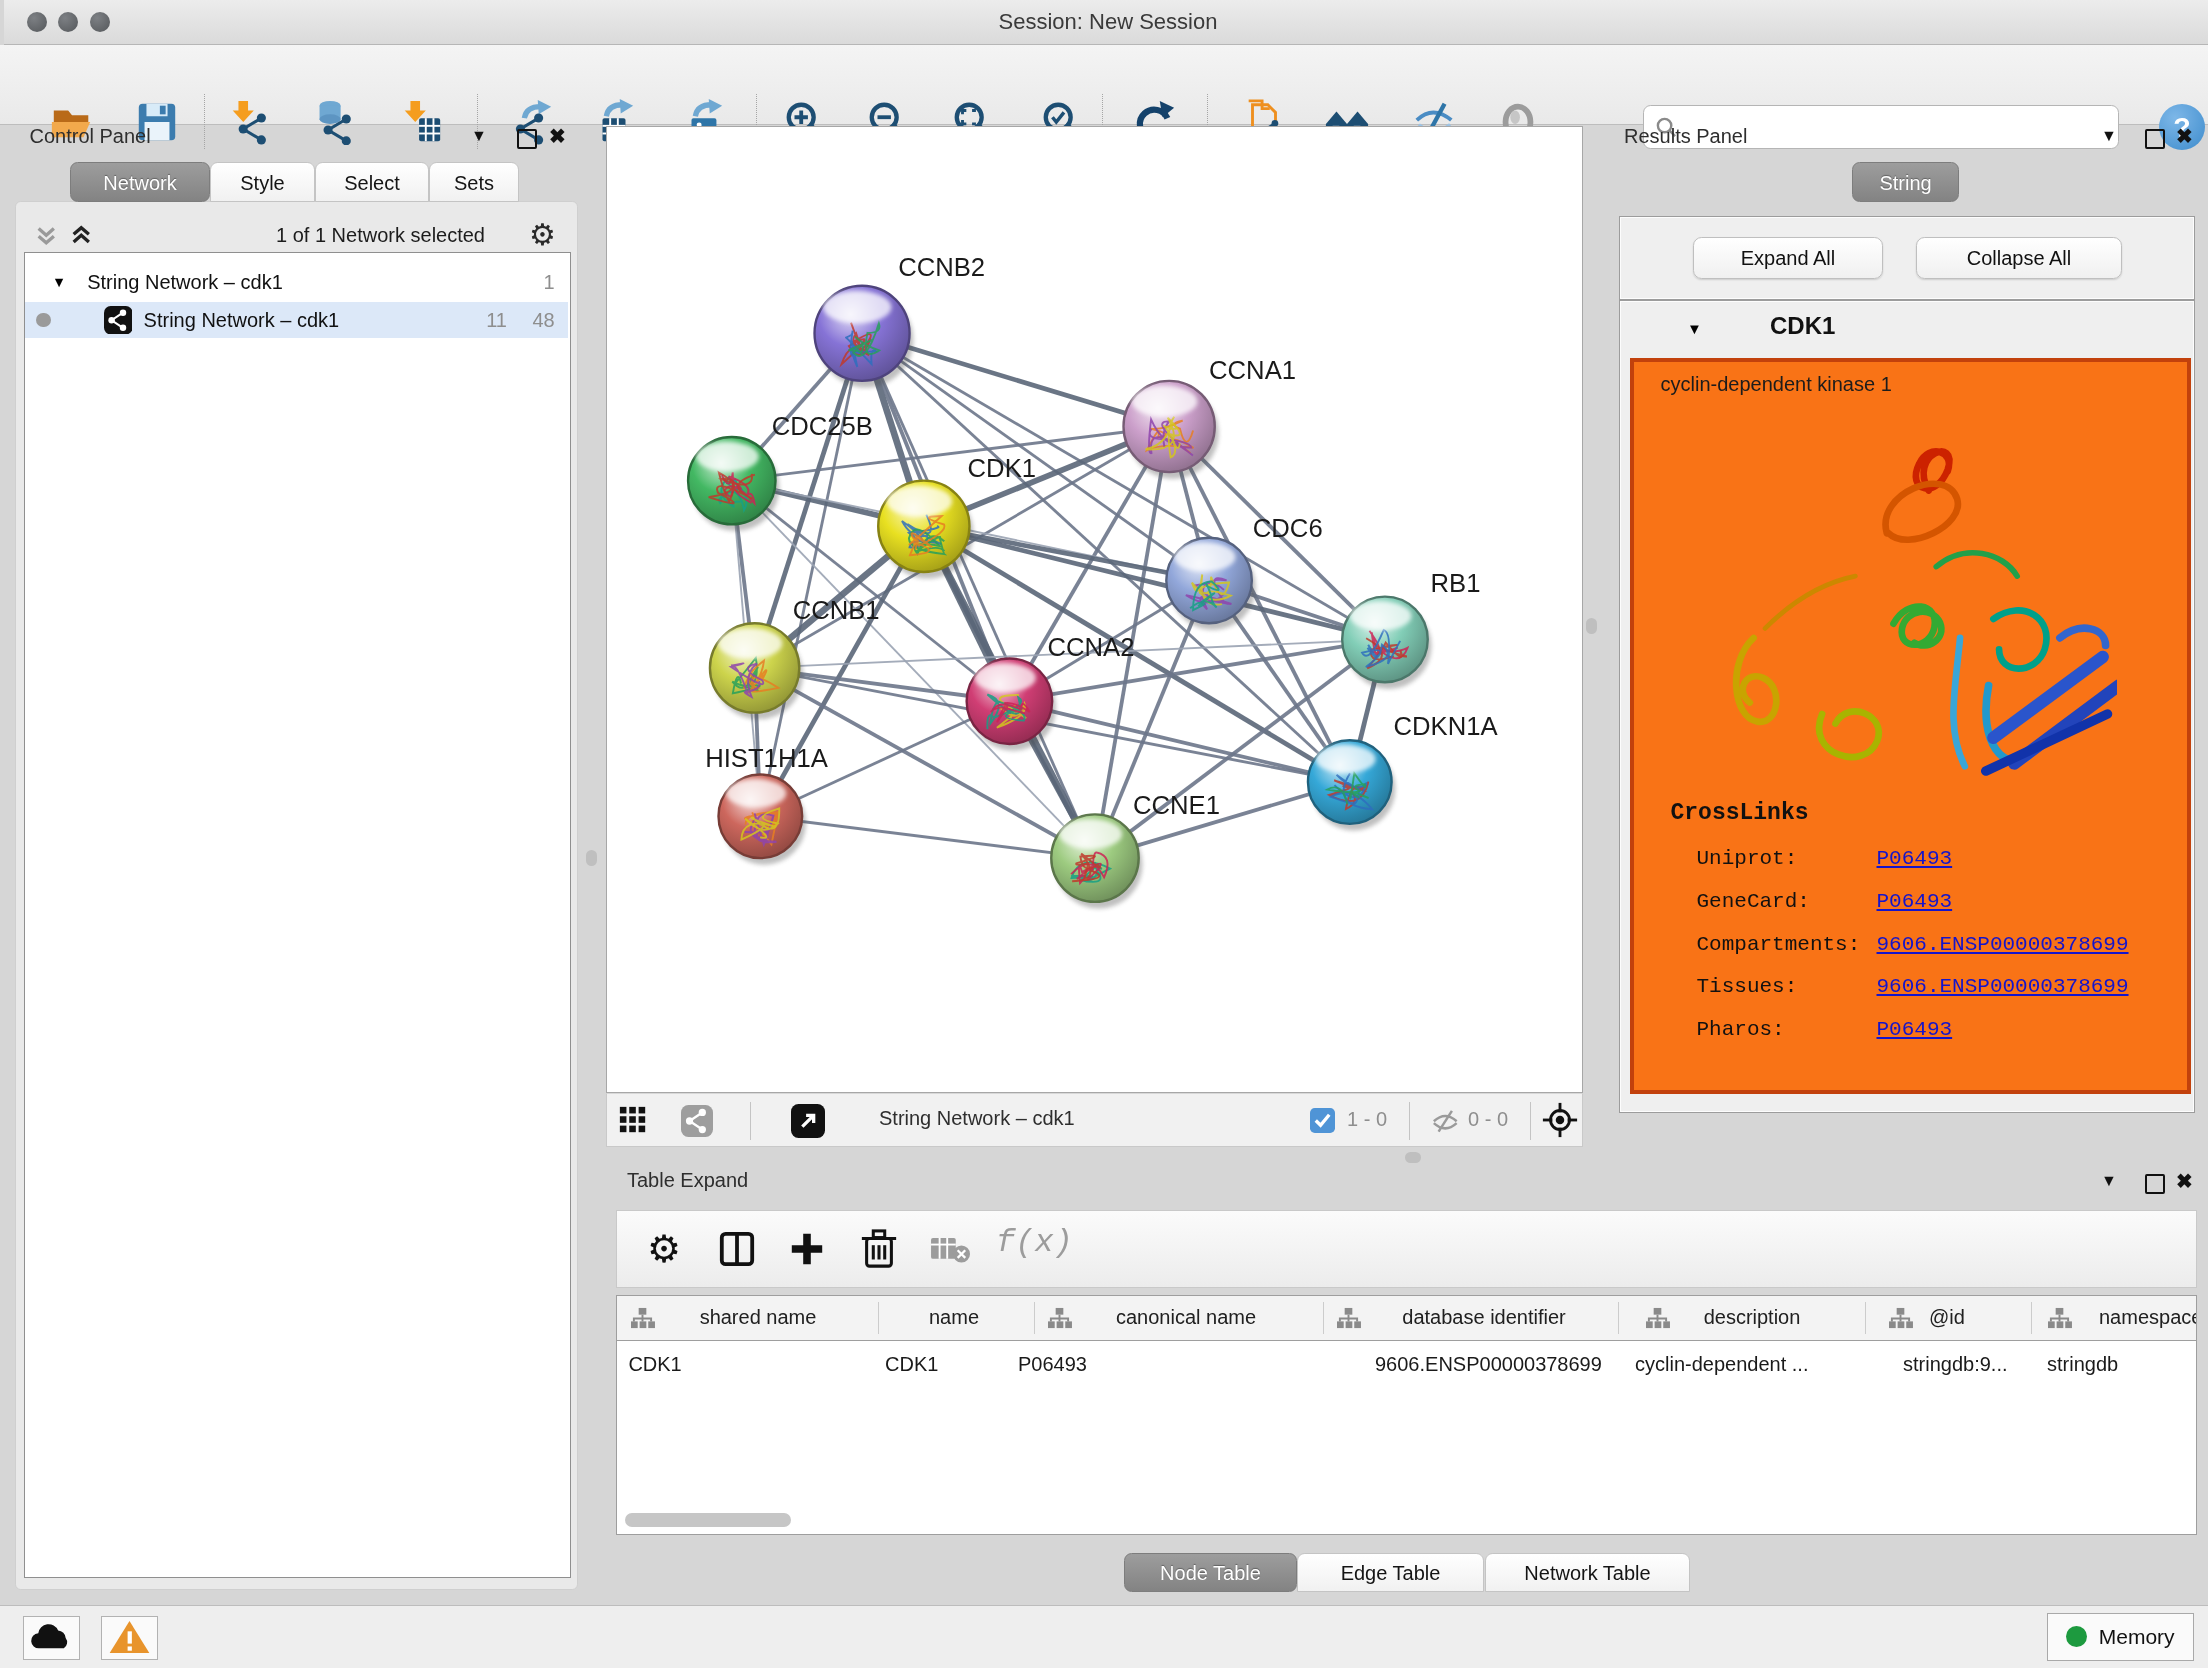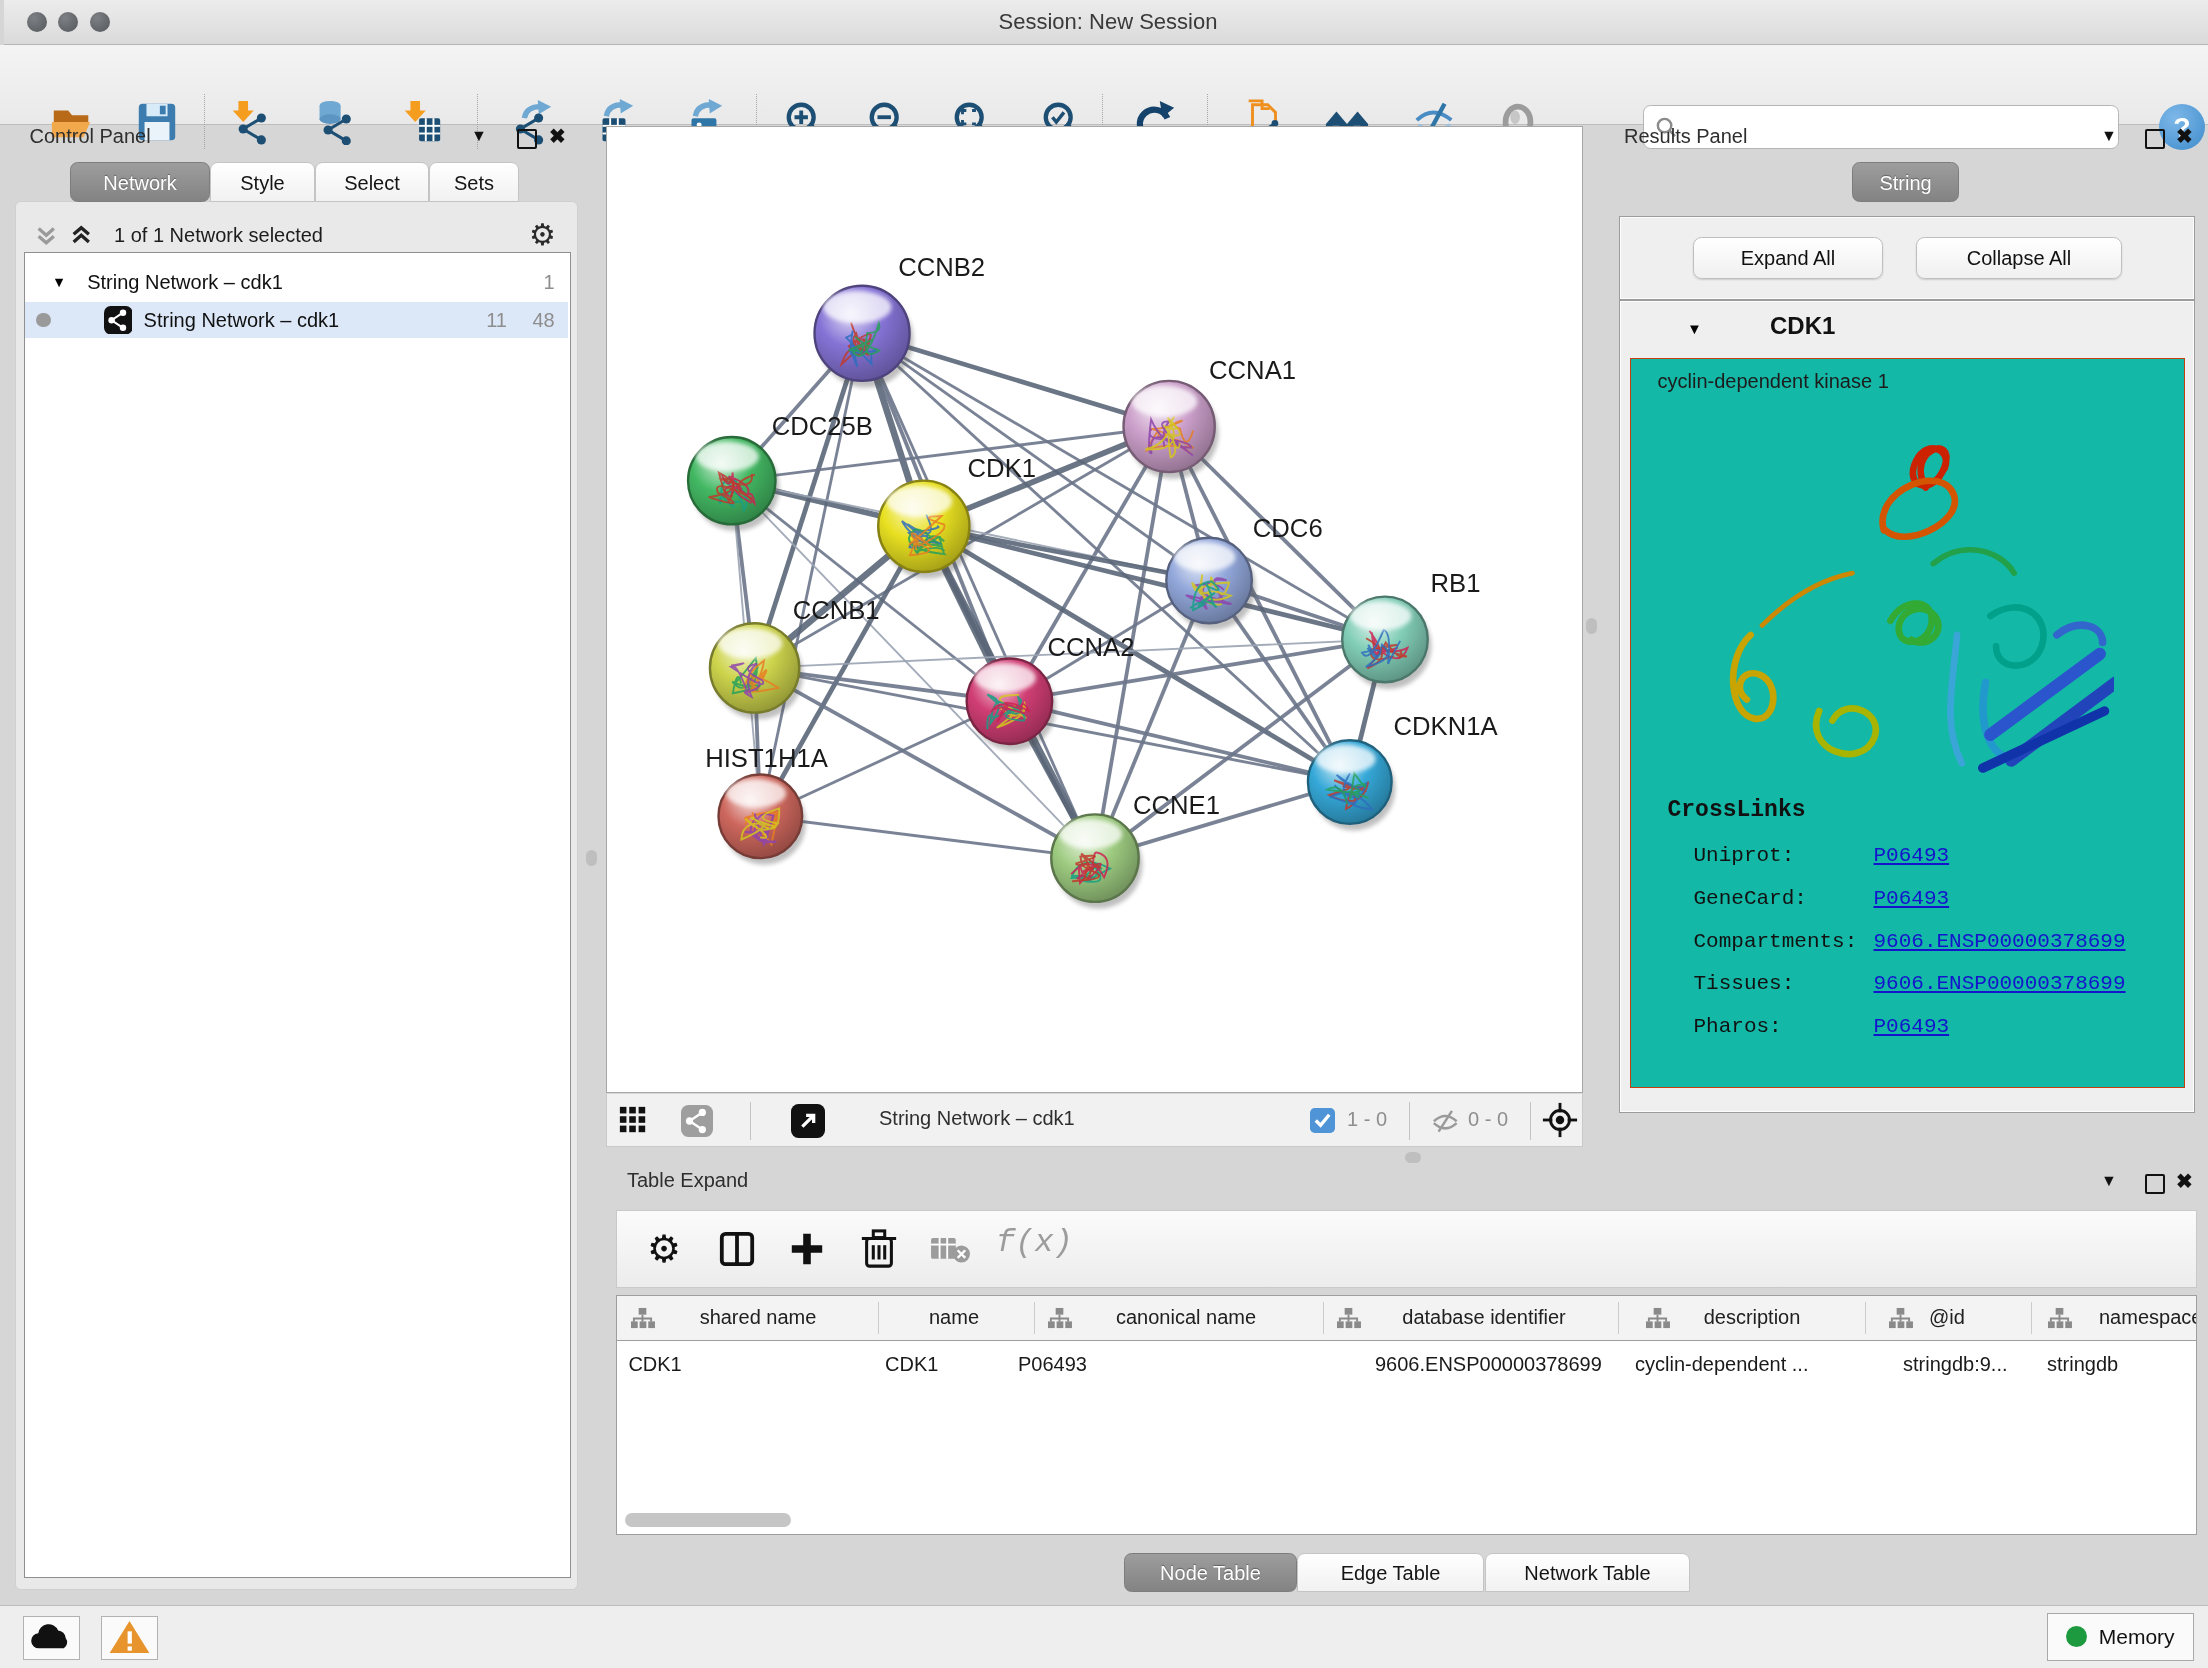--- a/index.html
+++ b/index.html
@@ -284,21 +284,21 @@
       </svg>
   </div>
   <div class="abs" style="left:67px;top:221px">
     <svg width="28.5" height="28.5" viewBox="0 0 30 30">
         <g stroke="#222" stroke-width="3.5" fill="none">
           <polyline points="7,22 15,15 23,22"></polyline>
           <polyline points="7,14 15,7 23,14"></polyline>
         </g>
       </svg>
   </div>
-  <div class="abs" style="left:114px;top:224px;width:371px;text-align:left;font-size:20px;color:#1c1c1c">1 of 1 Network selected</div>
+  <div class="abs" style="left:114px;top:224px;width:371px;text-align:right;font-size:20px;color:#1c1c1c">1 of 1 Network selected</div>
   <div class="abs" style="left:529px;top:217px;font-size:30px;color:#2a2a2a">⚙</div>
 
   <div id="cp-list">
     <div class="cp-row" style="top:11.4px">
       <span style="margin-left:27px;font-size:14.3px">▼</span>
       <span style="margin-left:21px;font-size:20px;color:#111">String Network – cdk1</span>
       <span class="count" style="position:absolute;right:13.3px">1</span>
     </div>
     <div class="cp-row" style="top:49px;background:#dce8f8">
       <span style="margin-left:11.4px;width:14.3px;height:14.3px;border-radius:50%;background:#9a9a9a"></span>
@@ -610,21 +610,21 @@
 
   <div class="tab active" style="left:1852px;top:162px;width:107px;height:40px;line-height:40px">String</div>
 
   <div class="rp-box" style="left:1619px;top:216px;width:574px;height:82px"></div>
   <div class="btn" style="left:1693px;top:237px;width:188px;height:40px;line-height:40px">Expand All</div>
   <div class="btn" style="left:1916px;top:237px;width:204px;height:40px;line-height:40px">Collapse All</div>
 
   <div class="rp-box" style="left:1619px;top:300px;width:574px;height:811px">
     <span style="position:absolute;left:67px;top:19px;font-size:15px">▼</span>
     <span style="position:absolute;left:150px;top:11.4px;font-size:24px;font-weight:bold;color:#111">CDK1</span>
-    <div style="position:absolute;left:9.5px;top:57px;width:553px;height:728px;background:#14b8a6;border:1px solid #c2410c">
+    <div style="position:absolute;left:9.5px;top:57px;width:553px;height:728px;background:#f97316;border:4px solid #c2410c">
       <span style="position:absolute;left:27px;top:11.4px;font-size:20px;color:#1c1c1c">cyclin-dependent kinase 1</span>
       <div id="ribbon" style="position:absolute;left:74px;top:38px">
           <svg width="409" height="395" viewBox="0 0 430 415">
 <g fill="none" stroke-linecap="round">
 <path d="M232 95 c-22,-38 32,-58 20,-22 c-12,32 -44,22 -30,-6 c10,-22 38,-14 30,8" stroke="#cc2200" stroke-width="7"></path>
 <path d="M188 140 c-12,-42 62,-72 74,-36 c8,28 -52,56 -72,36" stroke="#d45500" stroke-width="7"></path>
 <path d="M155 185 c-40,8 -70,30 -95,55" stroke="#cc8800" stroke-width="5"></path>
 <path d="M48 250 c-28,26 -22,84 4,88 c22,4 28,-36 6,-46 c-18,-8 -30,14 -14,26" stroke="#c8a400" stroke-width="7"></path>
 <path d="M120 330 c-18,42 44,62 58,28 c10,-26 -30,-44 -44,-18" stroke="#a8b400" stroke-width="7"></path>
 <path d="M195 235 c15,-27 48,-22 43,4 c-5,24 -38,24 -34,1 c4,-20 32,-24 40,-6 c7,17 -14,30 -27,21" stroke="#33aa33" stroke-width="7"></path>

